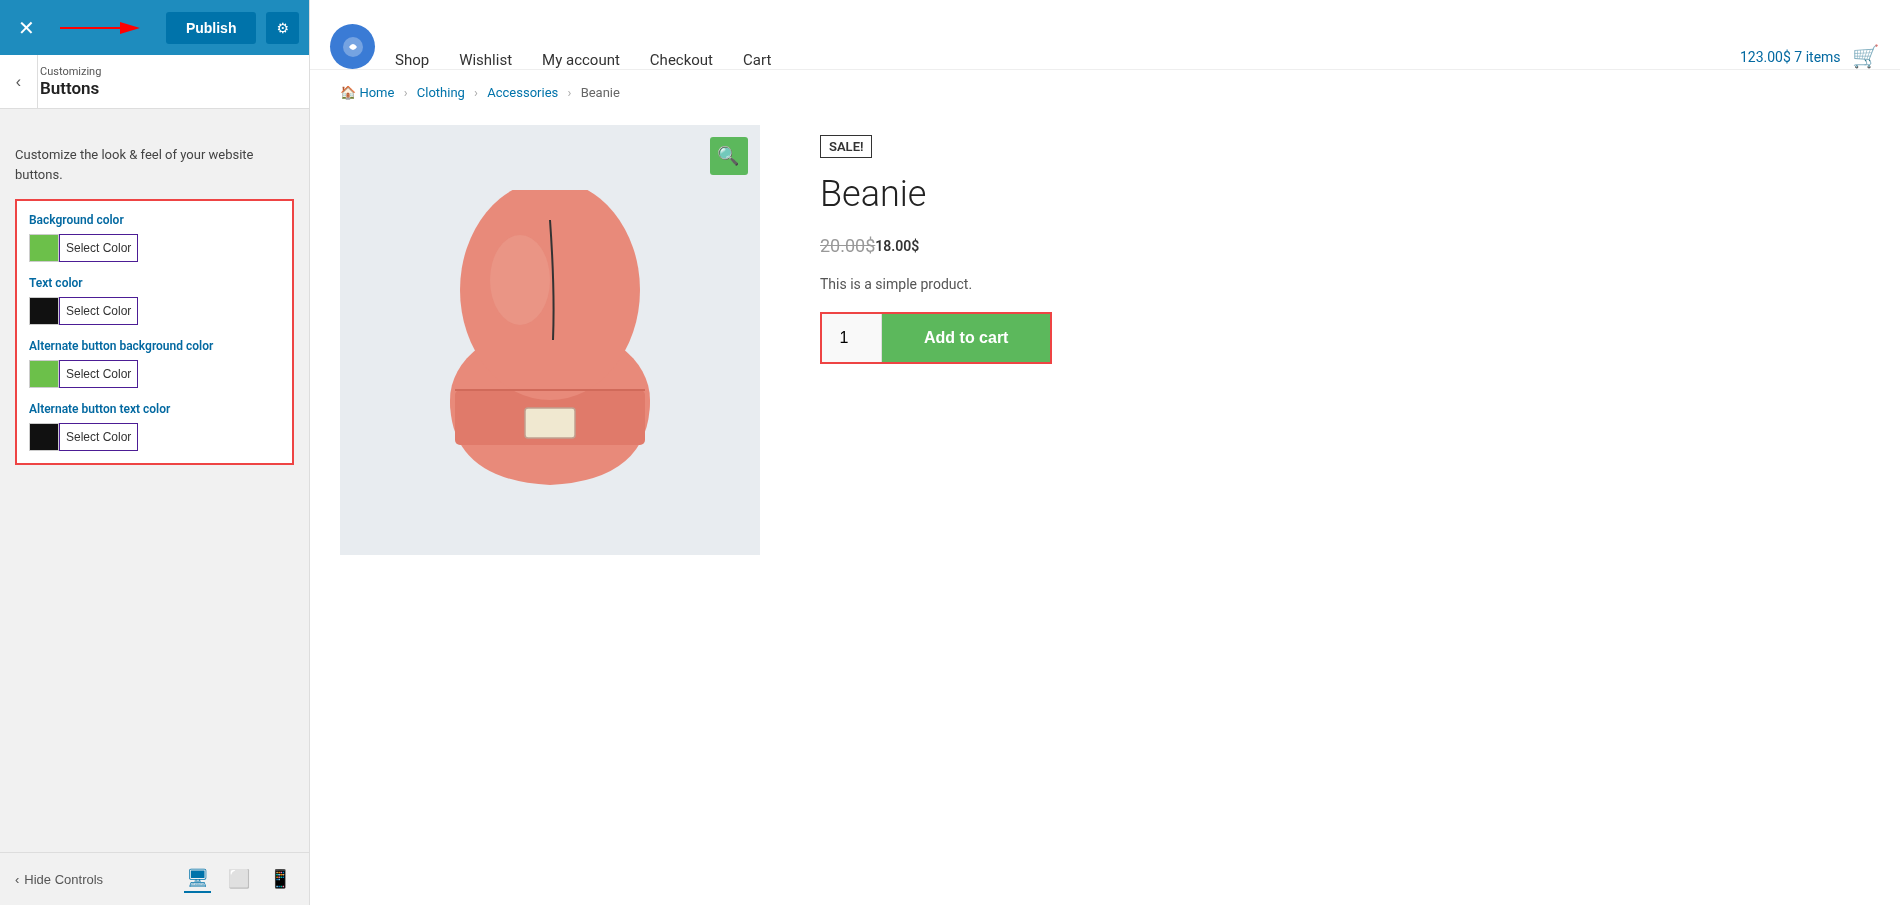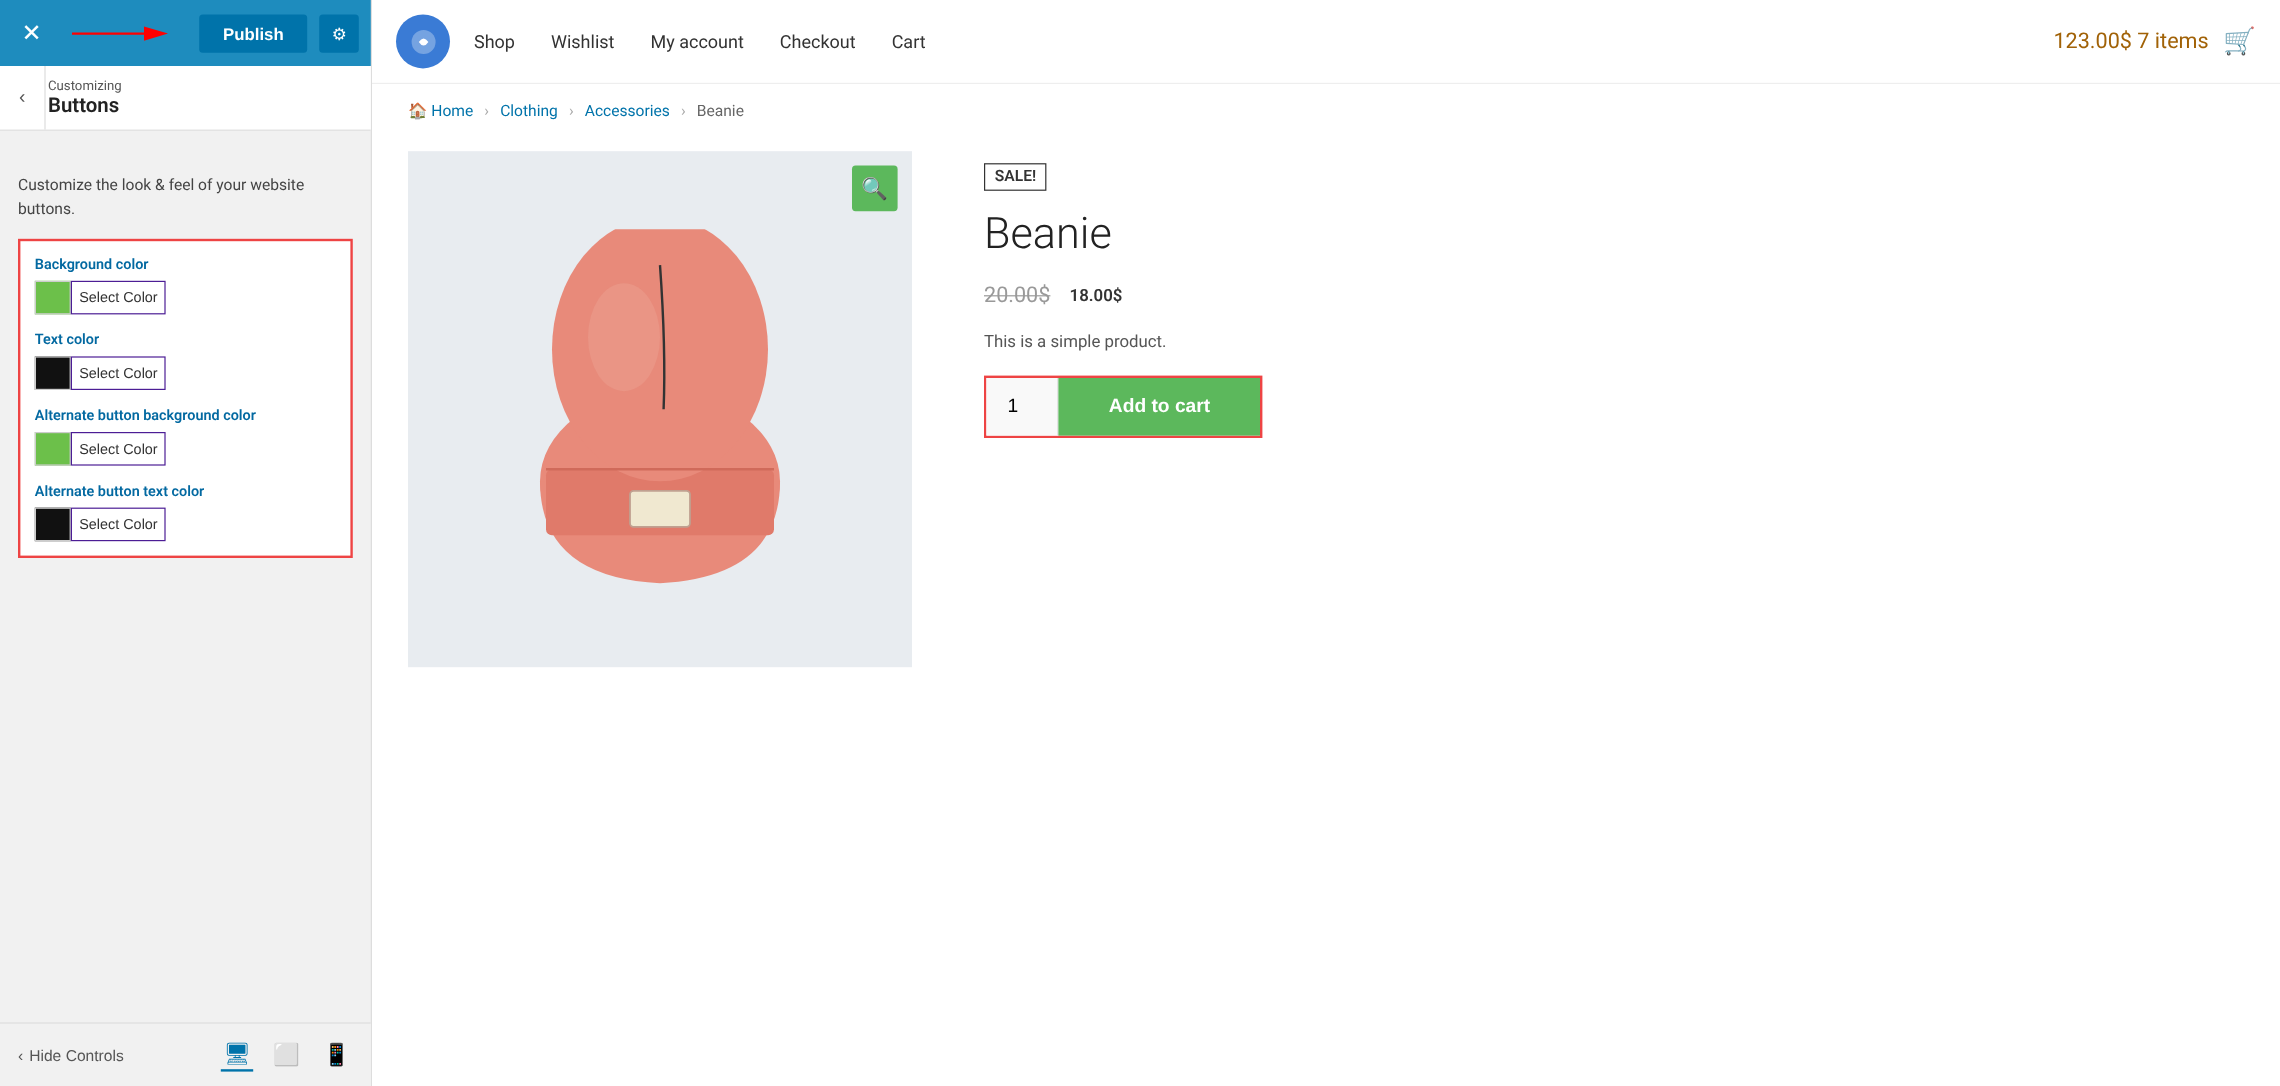--- a/index.html
+++ b/index.html
@@ -205,21 +205,21 @@
     #right-panel {
       flex: 1;
       display: flex;
       flex-direction: column;
       background: white;
       overflow-y: auto;
     }
 
     #site-header {
       display: flex;
-      align-items: center;
+      align-items: flex-end;
       padding: 0 20px;
       height: 70px;
       border-bottom: 1px solid #eee;
       background: white;
     }
 
     .site-logo {
       width: 45px;
       height: 45px;
       background: #3a7bd5;
@@ -245,22 +245,22 @@
     }
 
     .cart-area {
       margin-left: auto;
       display: flex;
       align-items: center;
       gap: 12px;
     }
 
     .cart-price {
-      font-size: 18px;
-      color: #a16207;
+      font-size: 14px;
+      color: #0369a1;
     }
 
     .cart-icon {
       font-size: 22px;
       color: #555;
     }
 
     #breadcrumb-nav {
       padding: 15px 30px;
       font-size: 13px;
@@ -330,21 +330,21 @@
     .product-name {
       font-size: 36px;
       font-weight: 300;
       color: #222;
       margin-bottom: 20px;
     }
 
     .price-area {
       display: flex;
       align-items: center;
-      gap: 16px;
+      gap: 0;
       margin-bottom: 20px;
     }
 
     .old-price {
       font-size: 18px;
       color: #999;
       text-decoration: line-through;
     }
 
     .new-price {

